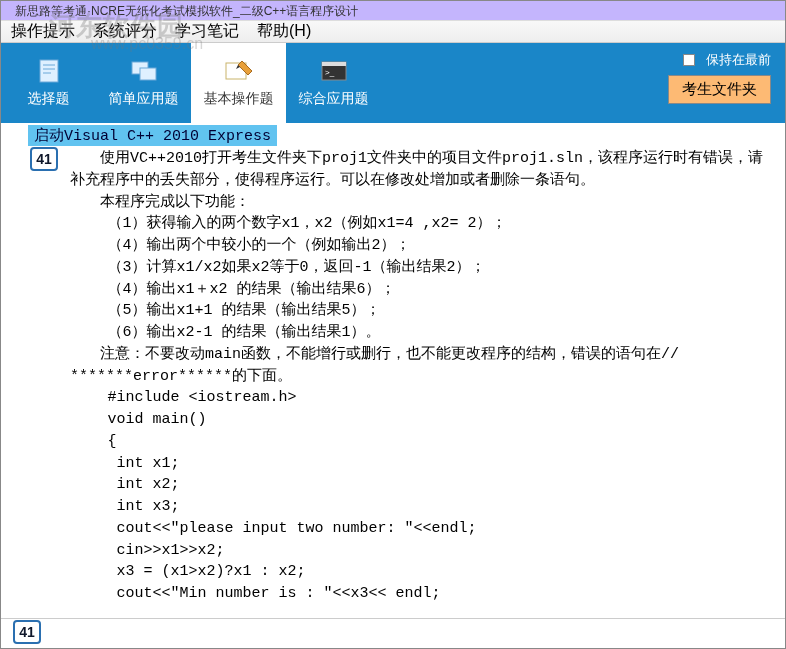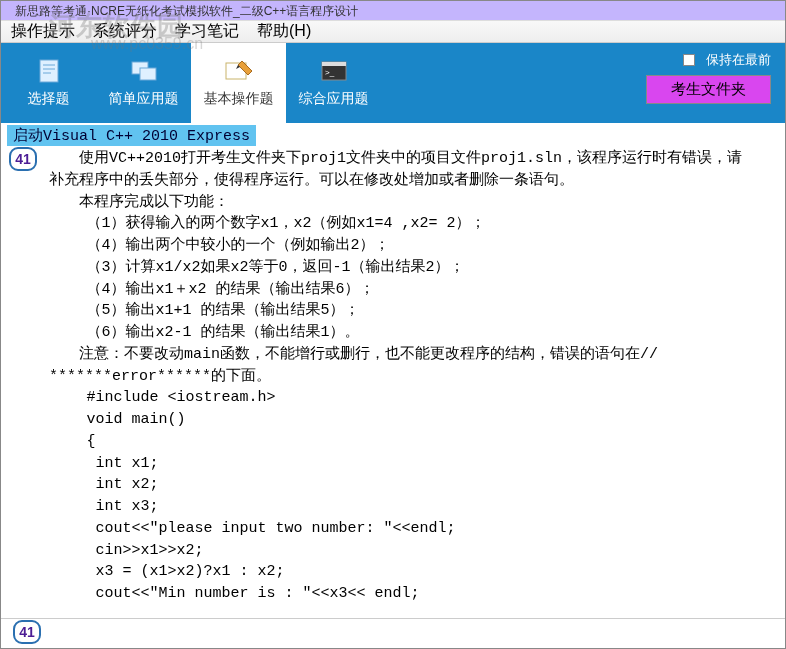--- a/index.html
+++ b/index.html
@@ -96,53 +96,54 @@
   color: #fff;
   font-size: 13px;
   display: flex;
   align-items: center;
   gap: 11px;
 }
 .keep-top .cb {
   width: 12px; height: 12px; background:#fff; border:1px solid #888;
 }
 .examinee-btn {
-  background: #d946ef;
+  background: #fdba74;
   border: 1px solid #888;
-  padding: 4px 24px;
+  padding: 4px 13px;
   font-size: 15px;
   cursor: pointer;
 }
 .launch-bar {
   background: #61c3f0;
   color: #003;
   font-family: "Courier New", monospace;
   font-size: 15px;
   padding: 1px 6px;
   display: inline-block;
   margin: 2px 0 0 6px;
 }
 .content-wrap {
   position: relative;
   height: calc(100% - 20px - 22px - 80px - 30px);
   overflow: hidden;
+  margin-left: 21px;
 }
 .qnum-badge {
   position: absolute;
   left: 8px;
   top: 24px;
   width: 28px;
   height: 24px;
   border: 2px solid #2a6fb0;
-  border-radius: 9px;
+  border-radius: 4px;
   display: flex;
   align-items: center;
   justify-content: center;
   font-weight: bold;
-  color: #4c1d95;
+  color: #0f172a;
   background: #fff;
   font-size: 14px;
 }
 .qnum-badge.bottom {
   position: absolute;
   left: 12px;
   bottom: 4px;
   top: auto;
 }
 .footer-area {

